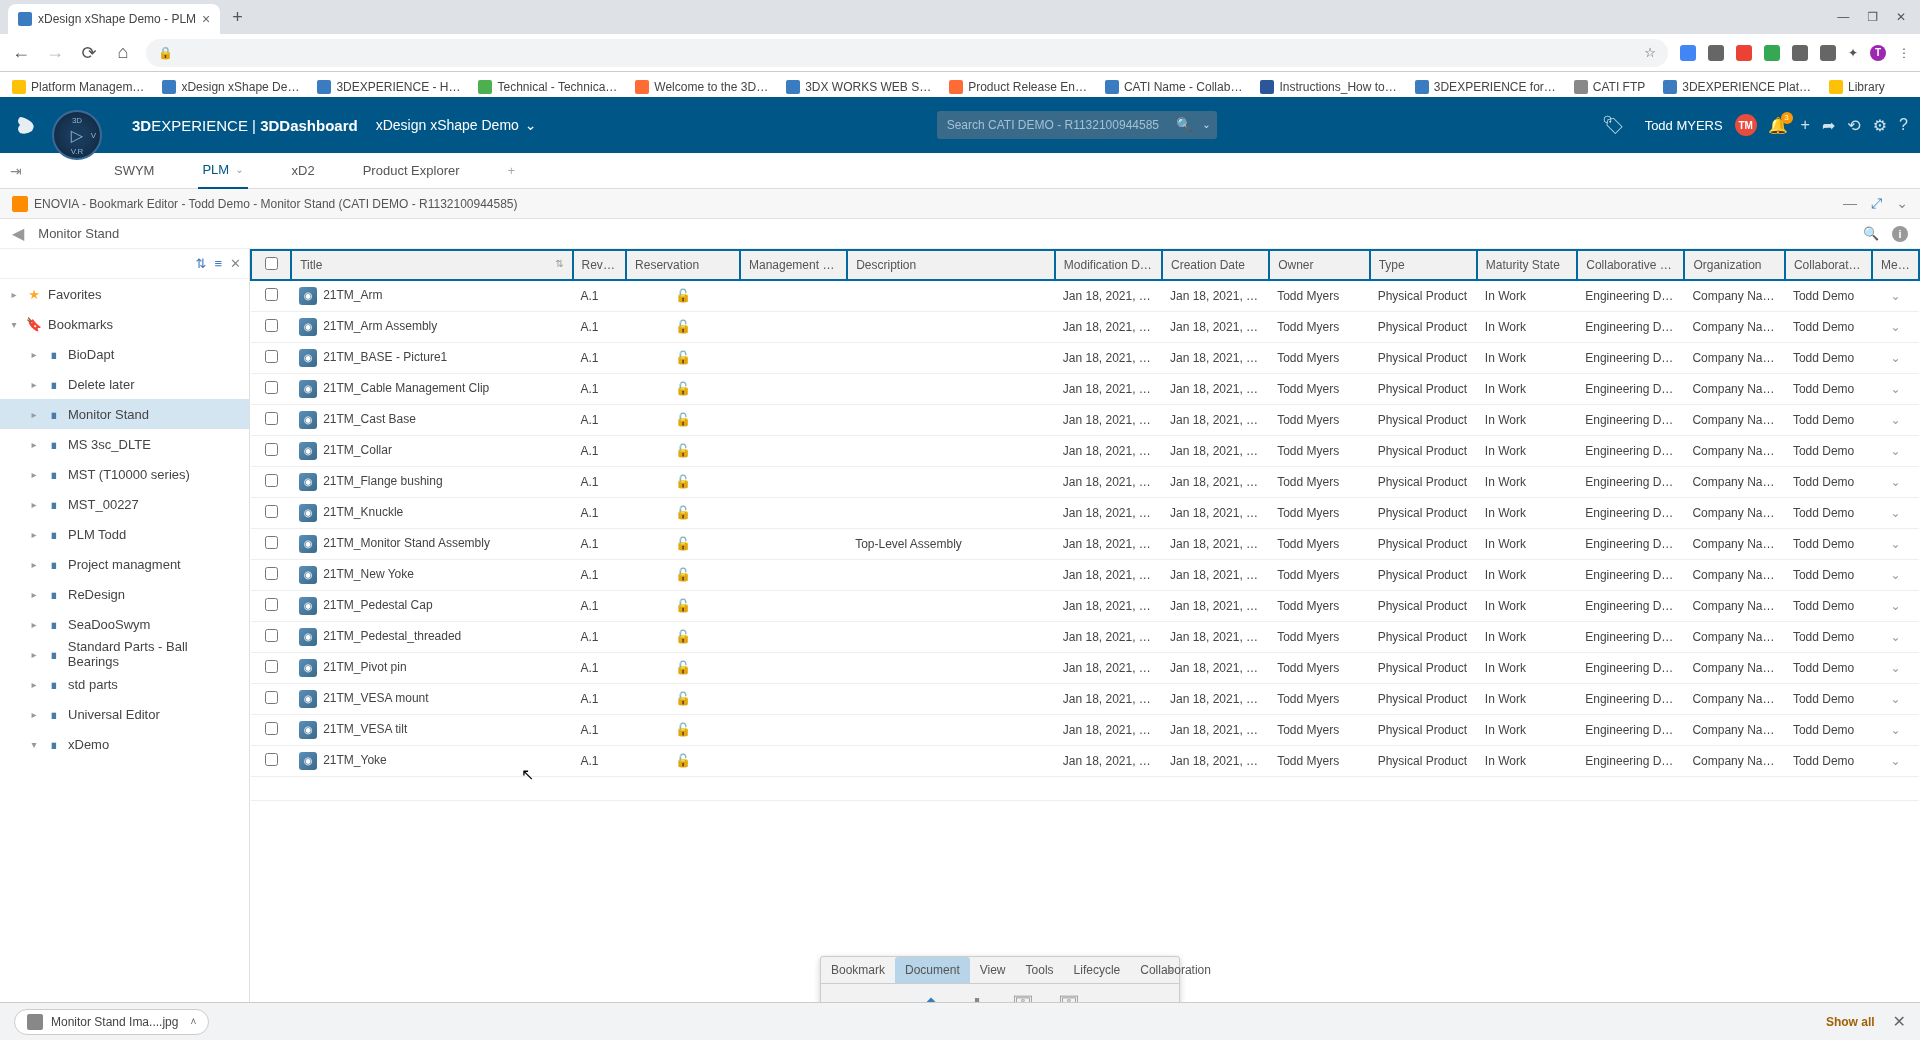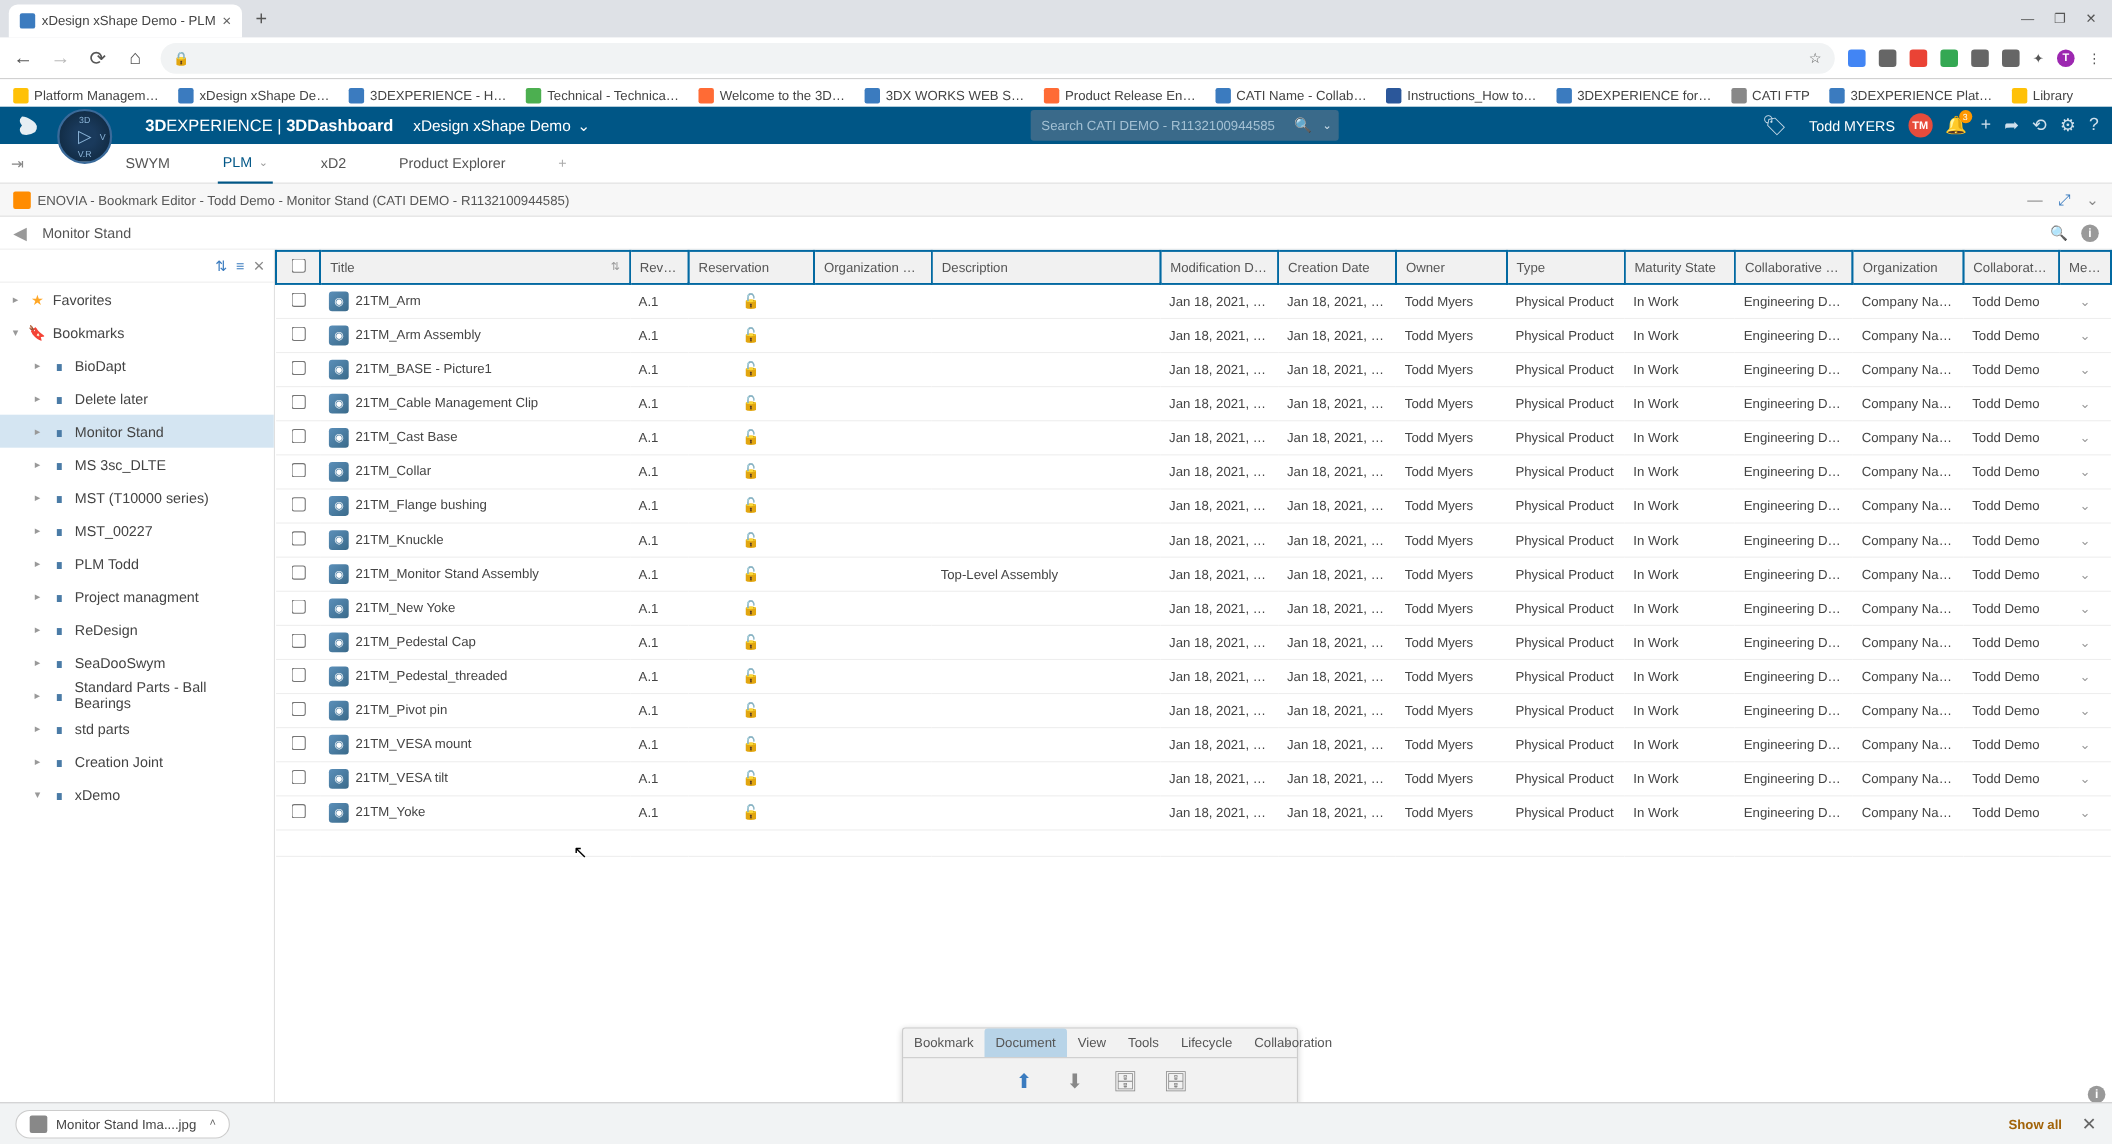--- a/index.html
+++ b/index.html
@@ -26,21 +26,21 @@
 .bookmark-bar { display: flex; align-items: center; height: 30px; background: #fff; padding: 0 12px; gap: 18px; font-size: 12px; color: #444; }
 .bm-item { display: flex; align-items: center; gap: 5px; white-space: nowrap; }
 .bm-icon { width: 14px; height: 14px; background: #888; border-radius: 2px; }
 .bm-icon.folder { background: #ffc107; }
 .bm-icon.blue { background: #3b7bbf; }
 .bm-icon.orange { background: #ff6b35; }
 .bm-icon.green { background: #4caf50; }
 .bm-icon.word { background: #2b579a; }
 
 
-.app-header { background: #005686; height: 34px; display: flex; align-items: center; padding: 0 12px; color: #fff; font-size: 13px; }
+.app-header { background: #005686; height: 56px; display: flex; align-items: center; padding: 0 12px; color: #fff; font-size: 13px; }
 .ds-logo { width: 28px; height: 28px; display:flex; align-items:center; justify-content:center; margin-right: 8px; }
 .compass { width: 50px; height: 50px; background: radial-gradient(circle, #1a3a5c 30%, #0d2438 100%); border-radius: 50%; border: 2px solid #3a6a9a; position: relative; display: flex; align-items: center; justify-content: center; margin-left: 4px; z-index: 10; margin-top: 20px; }
 .compass-play { color: #8ab4d8; font-size: 16px; }
 .compass-quad { position: absolute; color: #8ab4d8; font-size: 8px; }
 .brand-text { margin-left: 30px; font-size: 15px; }
 .brand-text b { font-weight: bold; }
 .app-dropdown { margin-left: 18px; display: flex; align-items: center; gap: 6px; font-size: 14px; }
 .search-box { margin-left: auto; margin-right: auto; position: relative; padding-left: 23px; }
 .search-input { width: 280px; height: 28px; background: #3a6a8a; border: none; border-radius: 3px; padding: 0 30px 0 10px; color: #d0e0ec; font-size: 12px; }
 .search-input::placeholder { color: #a4c1d4; }
@@ -357,21 +357,21 @@
           <span>Standard Parts - Ball Bearings</span>
         </div>
         <div class="tree-item indent1">
           <span class="tree-caret">▸</span>
           <span class="tree-icon folder">∎</span>
           <span>std parts</span>
         </div>
         <div class="tree-item indent1">
           <span class="tree-caret">▸</span>
           <span class="tree-icon folder">∎</span>
-          <span>Creation Joint</span>
+          <span>Universal Editor</span>
         </div>
         <div class="tree-item indent1">
           <span class="tree-caret">▾</span>
           <span class="tree-icon folder">∎</span>
           <span>xDemo</span>
         </div>
       </div>
   </div>
 
   <div class="content">
@@ -393,21 +393,21 @@
           <col style="width:75px">
             <col style="width:65px">
             <col style="width:35px">
         </colgroup>
         <thead>
             <tr id="thead-row">
               <th class="chk-col"><input type="checkbox" style=""></th>
               <th>Title <span style="float:right;color:#999;font-size:10px">⇅</span></th>
               <th>Revi…</th>
               <th>Reservation</th>
-              <th>Organization O…</th>
+              <th>Management O…</th>
               <th>Description</th>
               <th>Modification D…</th>
               <th>Creation Date</th>
               <th>Owner</th>
               <th>Type</th>
               <th>Maturity State</th>
               <th>Collaborative …</th>
               <th>Organization</th>
               <th>Collaborative …</th>
               <th>Menu</th>

